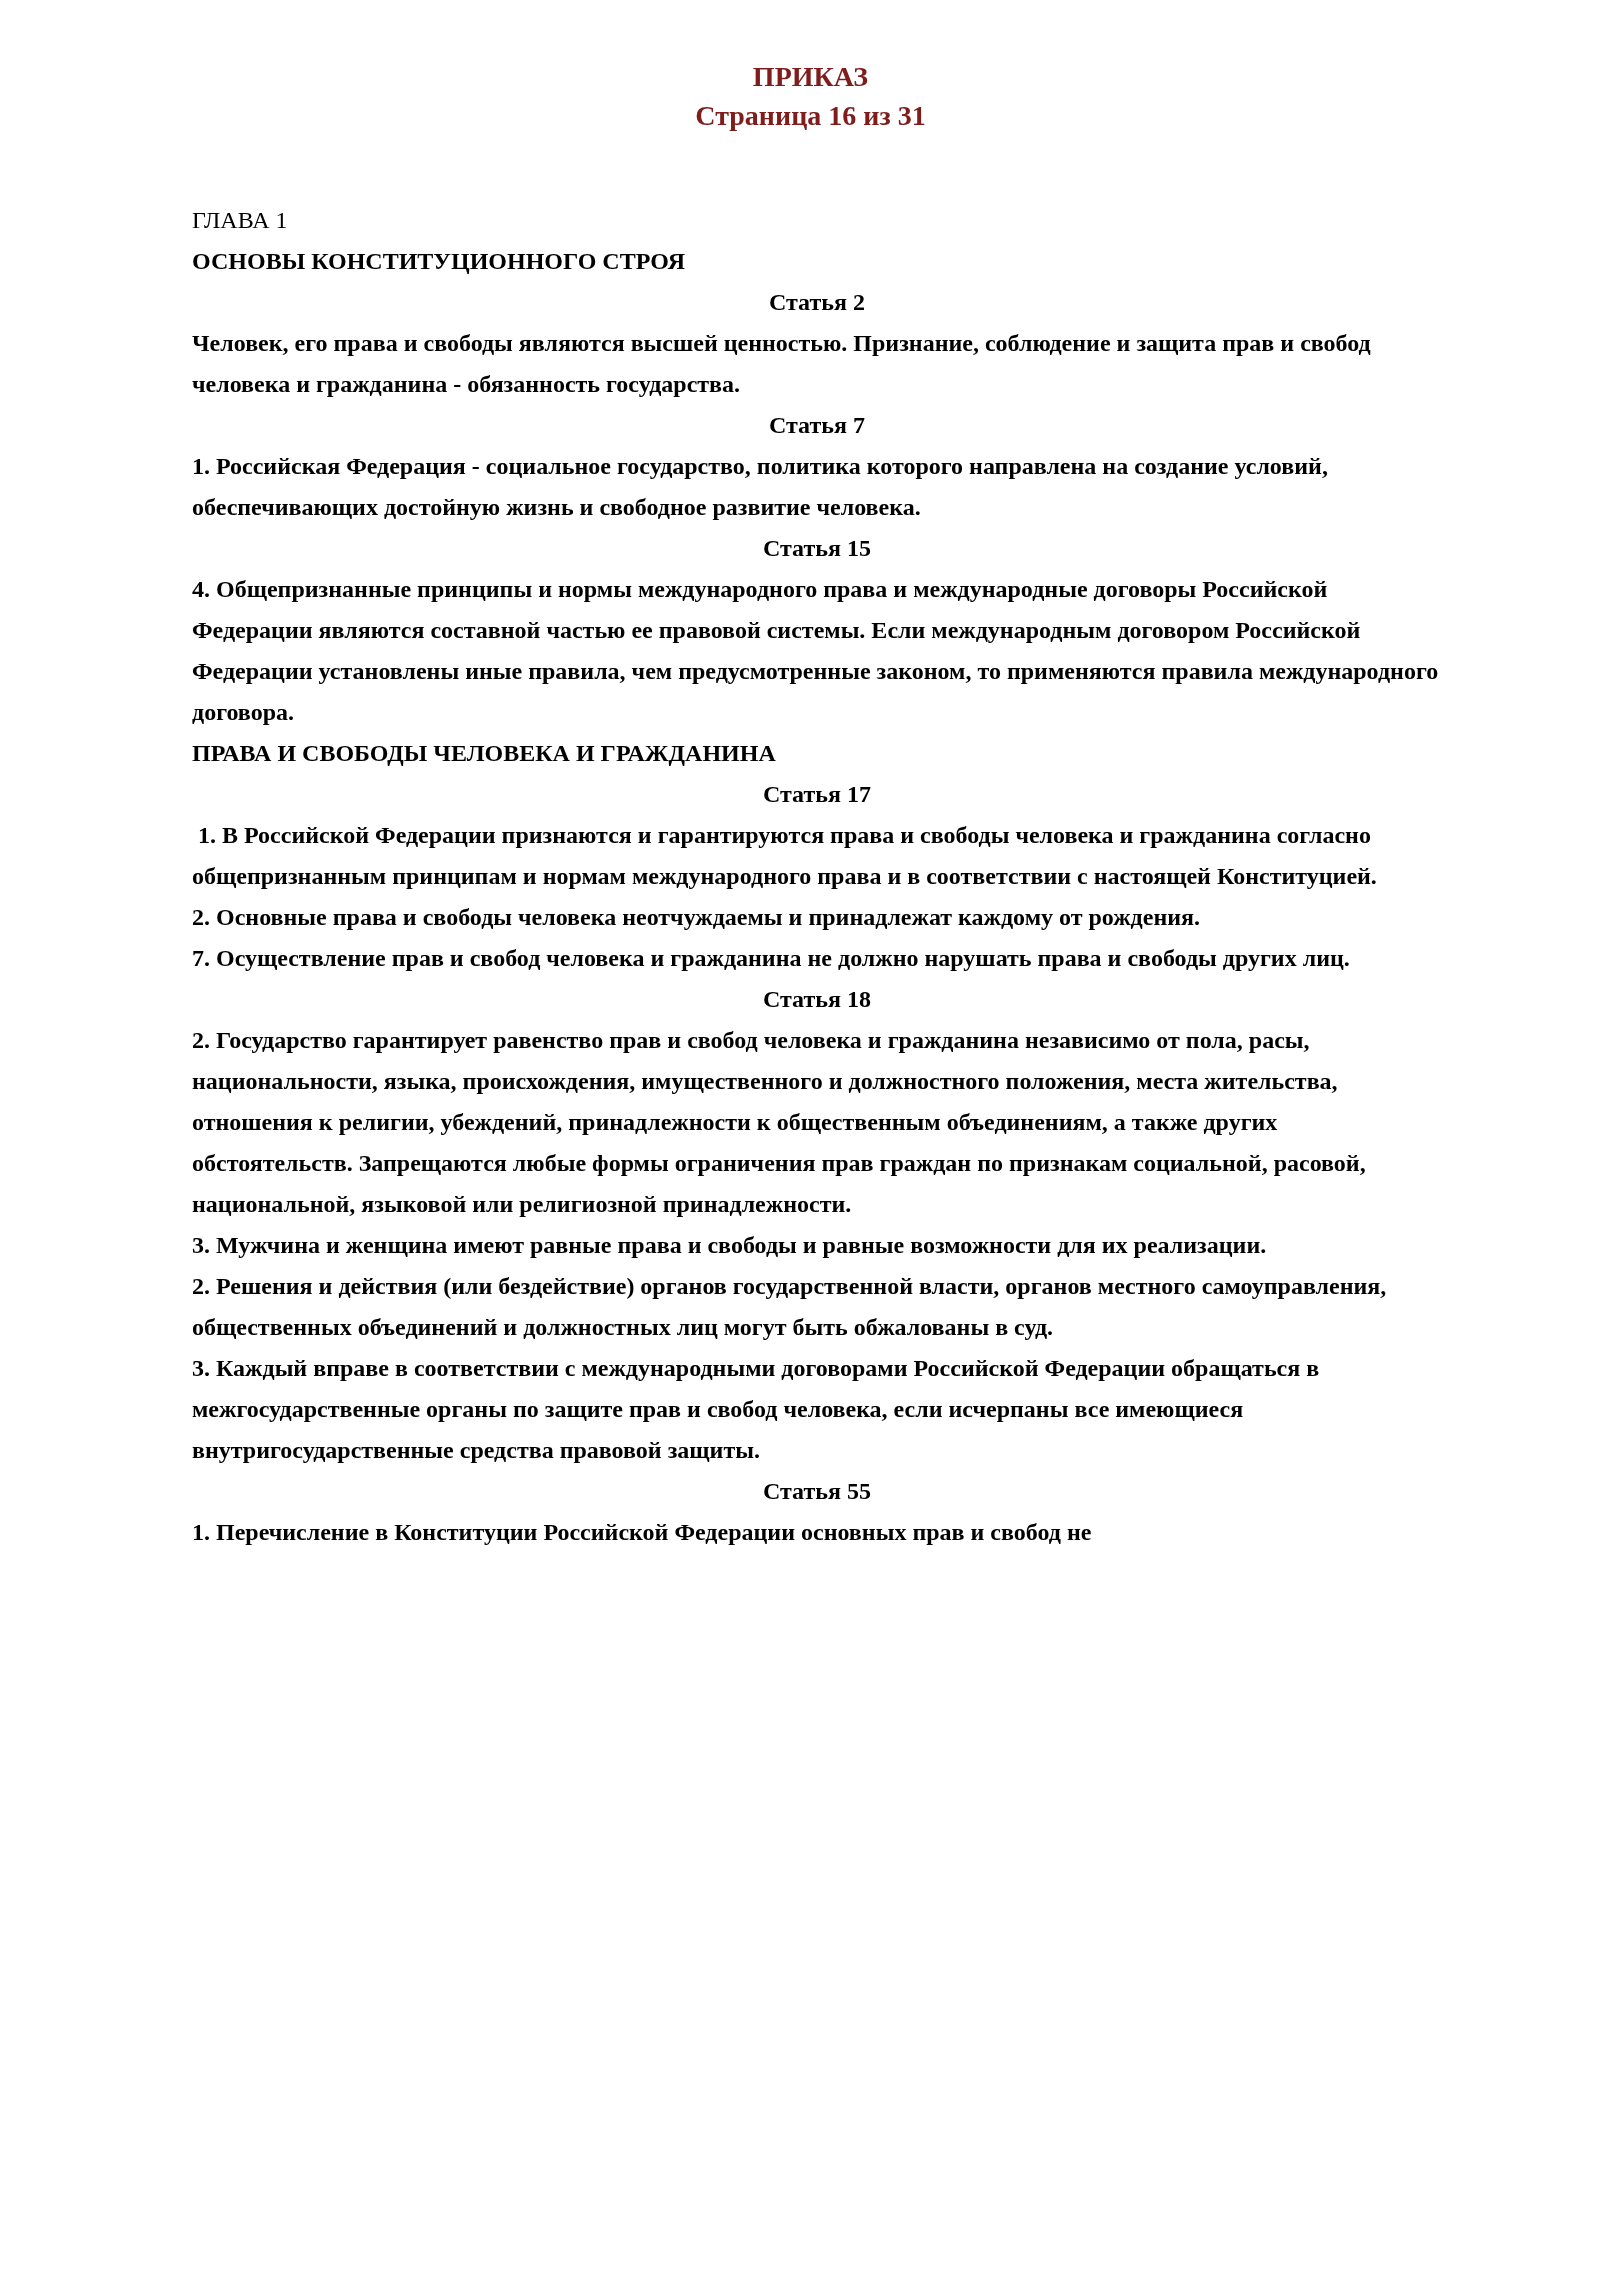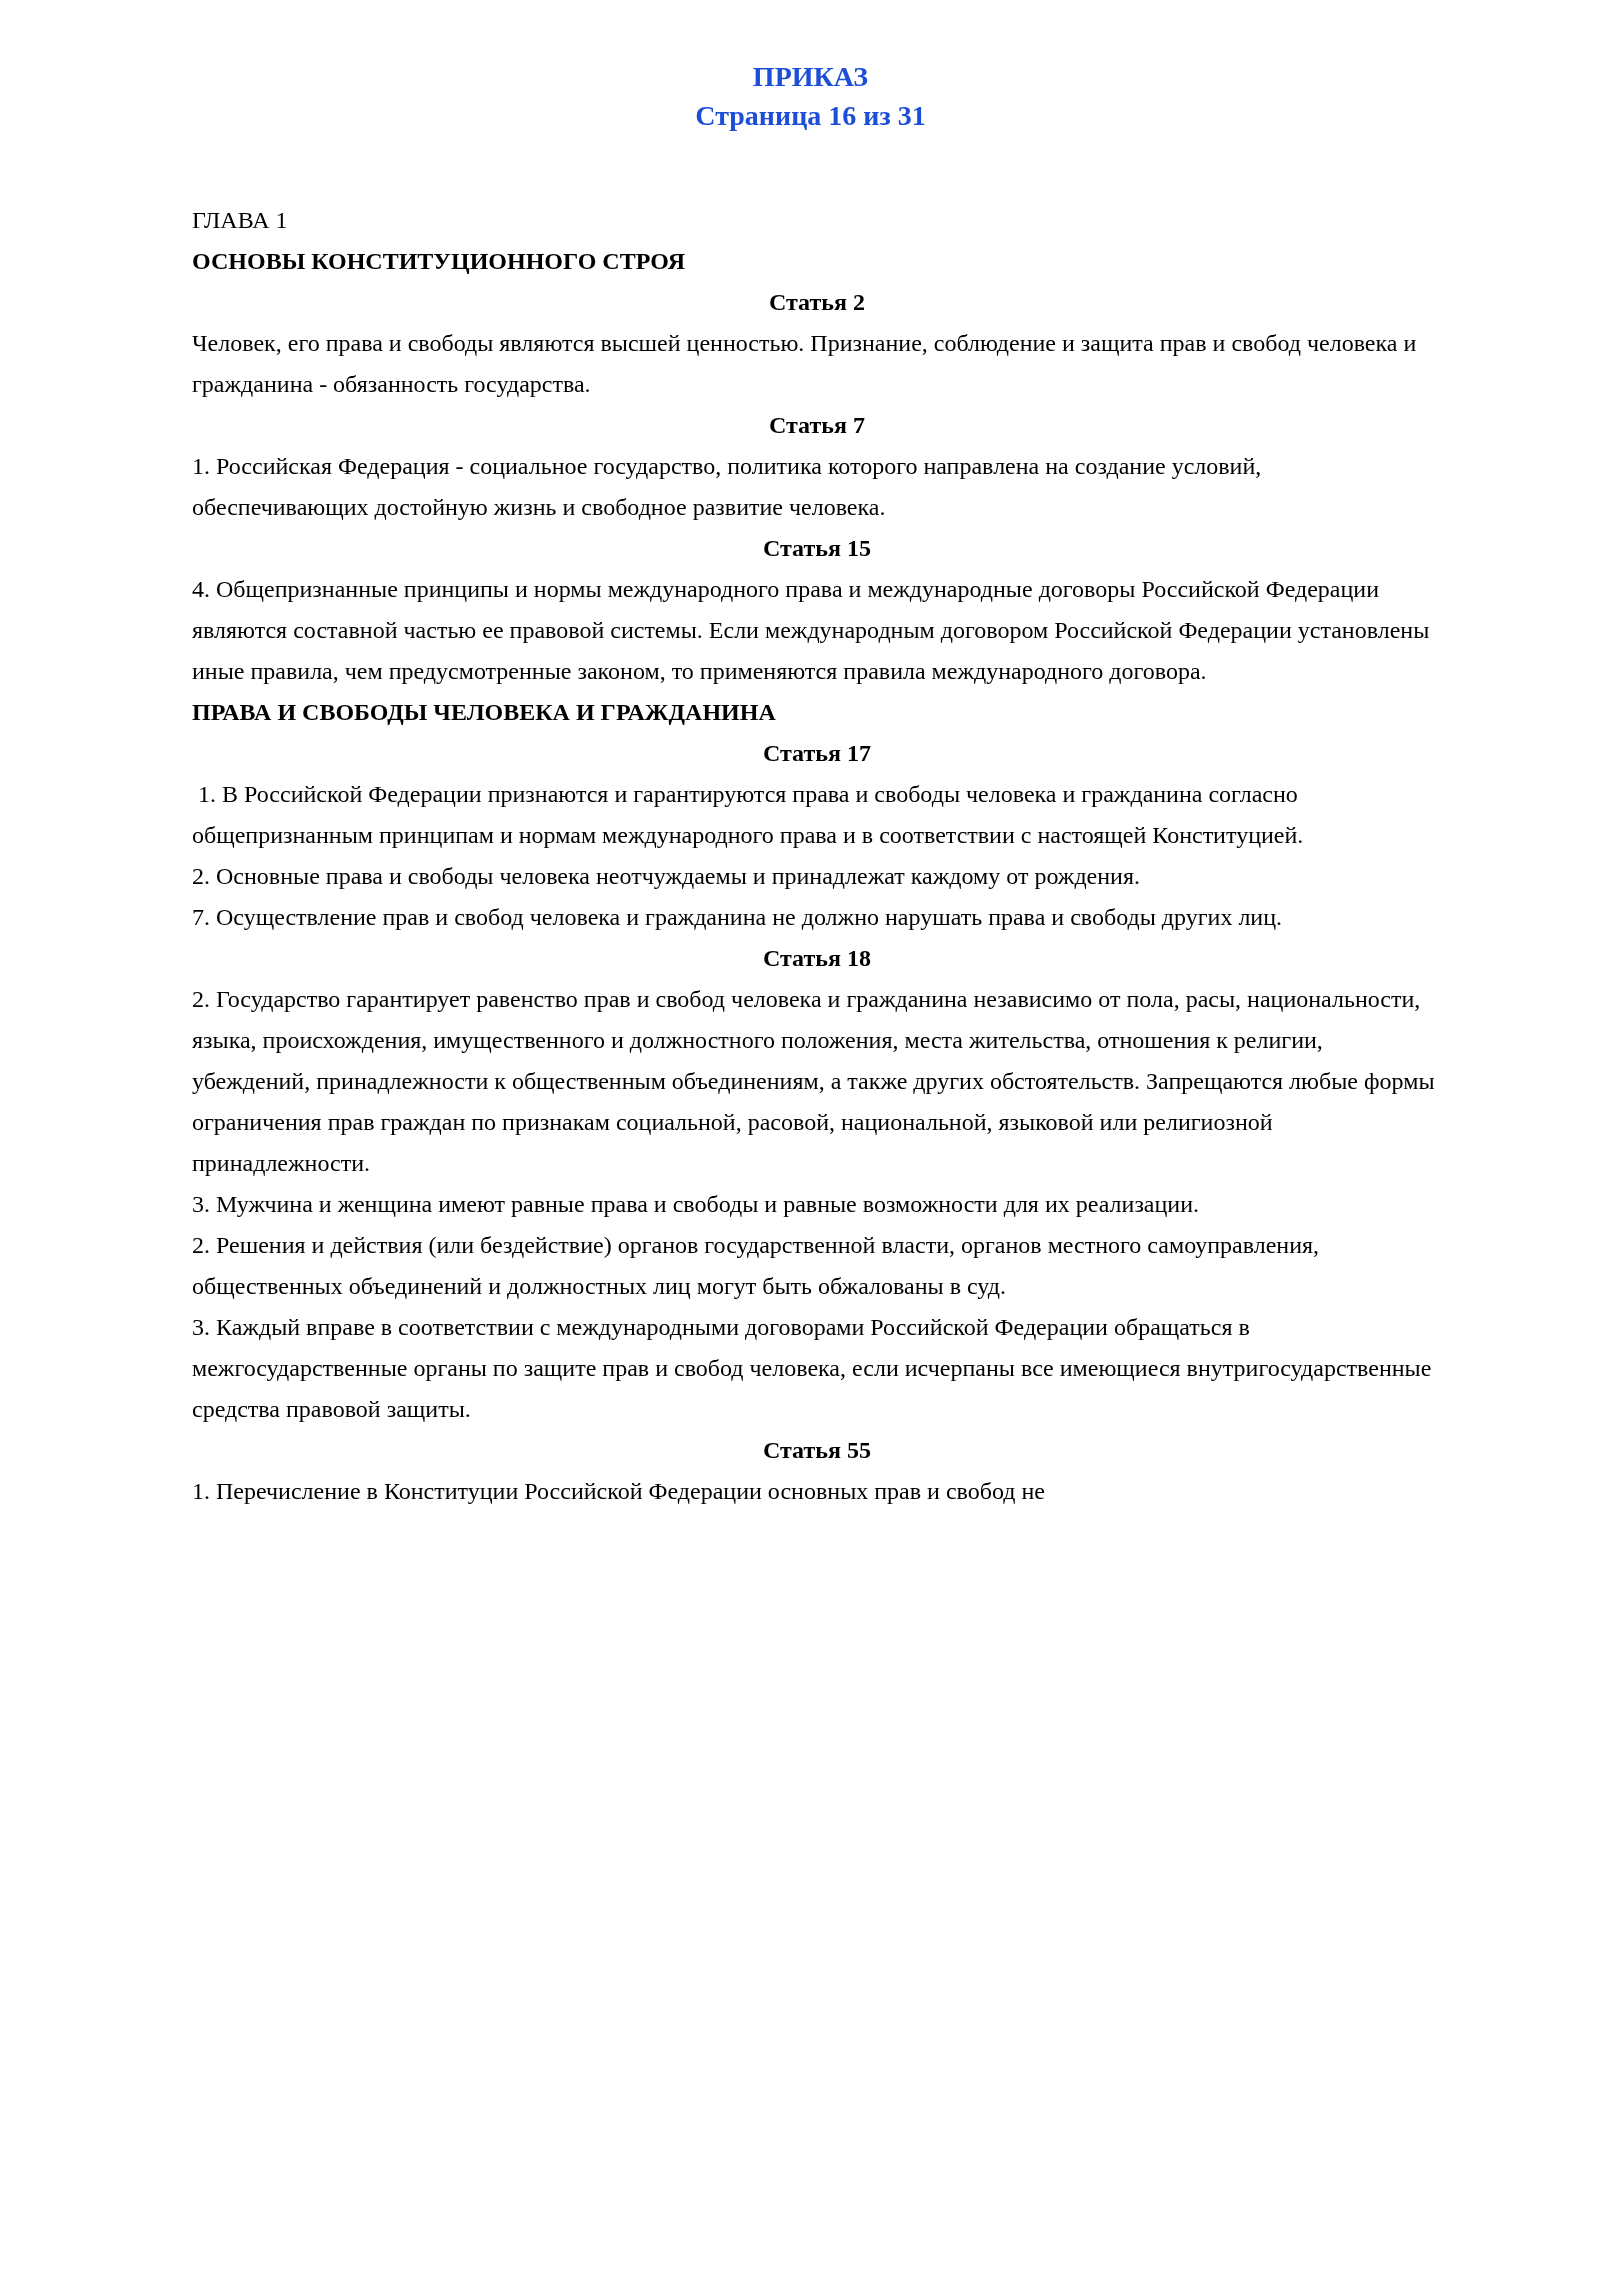--- a/index.html
+++ b/index.html
@@ -12,41 +12,41 @@
     width: 1621px;
     height: 2293px;
     background: #ffffff;
     font-family: "Liberation Serif", "DejaVu Serif", serif;
     color: #000000;
     overflow: hidden;
   }
   .doc-header {
     padding-top: 57px;
     text-align: center;
-    color: #1d4ed8;
+    color: #7f1d1d;
     font-weight: bold;
     font-size: 28px;
     line-height: 39px;
   }
   .doc-body {
     margin-top: 65px;
     margin-left: 192px;
     width: 1250px;
   }
   .blk {
     margin: 0;
     font-size: 24px;
     line-height: 41px;
     white-space: pre-wrap;
     text-align: left;
   }
   .chapter { font-weight: normal; }
   .heading { font-weight: bold; }
   .article { font-weight: bold; text-align: center; }
-  .body    { font-weight: normal; }
+  .body    { font-weight: bold; }
 </style>
 </head>
 <body>
 
 <div class="page">
   <div class="doc-header">
     <div class="hdr-line">ПРИКАЗ</div>
     <div class="hdr-line">Страница 16 из 31</div>
   </div>
   <div class="doc-body">

